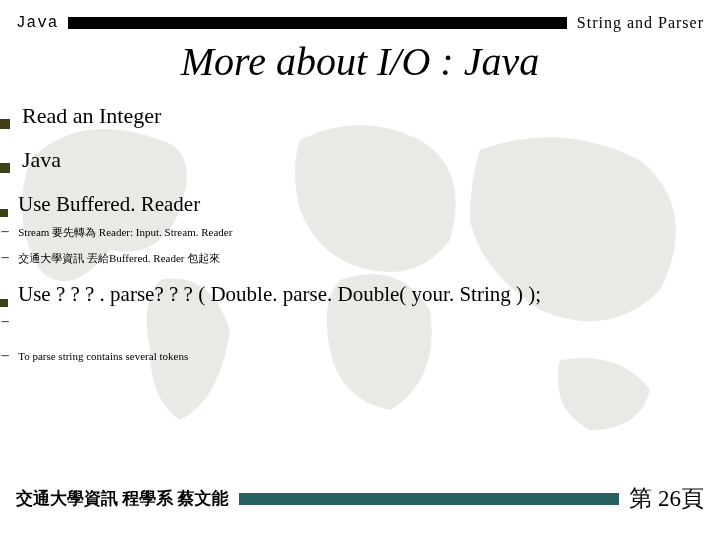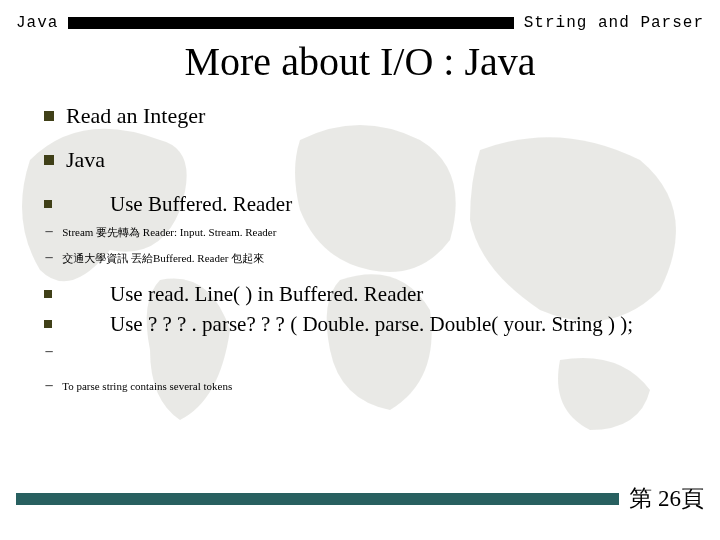--- a/index.html
+++ b/index.html
@@ -35,45 +35,45 @@
     font-size: 16px;
     letter-spacing: 1px;
     white-space: nowrap;
   }
   .header-bar {
     flex: 1;
     height: 12px;
     background: #000;
   }
   .header-right {
-    font-family: Liberation Mono, monospace;
+    font-family: Liberation Serif, serif;
     font-size: 16px;
     letter-spacing: 1px;
     white-space: nowrap;
     text-align: right;
   }
 
   
   .title {
     text-align: center;
     font-size: 40px;
     font-weight: normal;
     padding: 6px 0 14px 0;
+    font-style: italic;
   }
 
   
   .lvl1 { margin-left: 60px; }
   .lvl2 { margin-left: 100px; }
   .lvl3 { margin-left: 140px; }
 
   .item {
     display: flex;
-    align-items: flex-start;
+    align-items: flex-end;
     margin: 4px 0;
-    padding-left: 44px;
   }
   .bullet-sq {
     width: 10px; height: 10px;
     background: #404018;
     margin-top: 8px;
     margin-right: 12px;
     flex-shrink: 0;
   }
   .bullet-sq.sm {
     width: 8px; height: 8px;
@@ -82,21 +82,21 @@
   }
   .bullet-dash {
     font-family: "Courier New", monospace;
     font-size: 17px;
     color: #555;
     margin-right: 8px;
     flex-shrink: 0;
     line-height: 22px;
   }
   .txt1 { font-size: 22px; line-height: 26px; }
-  .txt2 { font-size: 21px; line-height: 26px; margin-left: 48px; }
+  .txt2 { font-size: 21px; line-height: 26px; }
   .txt3 { font-size: 11px; line-height: 22px; }
 
   .gap-sm { height: 4px; }
   .gap-md { height: 10px; }
 
   
   .footer-row {
     position: absolute;
     bottom: 26px; left: 0;
     width: 100%;
@@ -175,35 +175,32 @@
   </div>
   <div class="lvl3 item">
     <span class="bullet-dash">–</span>
     <span class="txt3">交通大學資訊 丟給Buffered. Reader 包起來</span>
   </div>
 
   <div class="gap-sm"></div>
 
   <div class="lvl2 item">
     <span class="bullet-sq sm"></span>
-    <span class="txt2">Use   read. Line(  )   in  Buffered. Reader</span>
-  </div>
-  <div class="lvl2 item">
-    <span class="bullet-sq sm"></span>
     <span class="txt2">Use   ? ? ? . parse? ? ?   ( Double. parse. Double( your. String ) );</span>
   </div>
   <div class="lvl3 item">
     <span class="bullet-dash">–</span>
   </div>
 
   <div class="gap-sm"></div>
 
   <div class="lvl3 item">
     <span class="bullet-dash">–</span>
     <span class="txt3">To parse string contains several tokens</span>
   </div>
 
 </div>
 
 <div class="footer-row">
+  <span class="footer-left">交通大學資訊 程學系 蔡文能</span>
   <div class="footer-bar"></div>
   <span class="footer-right">第 26頁</span>
 </div>
 
 </body></html>

